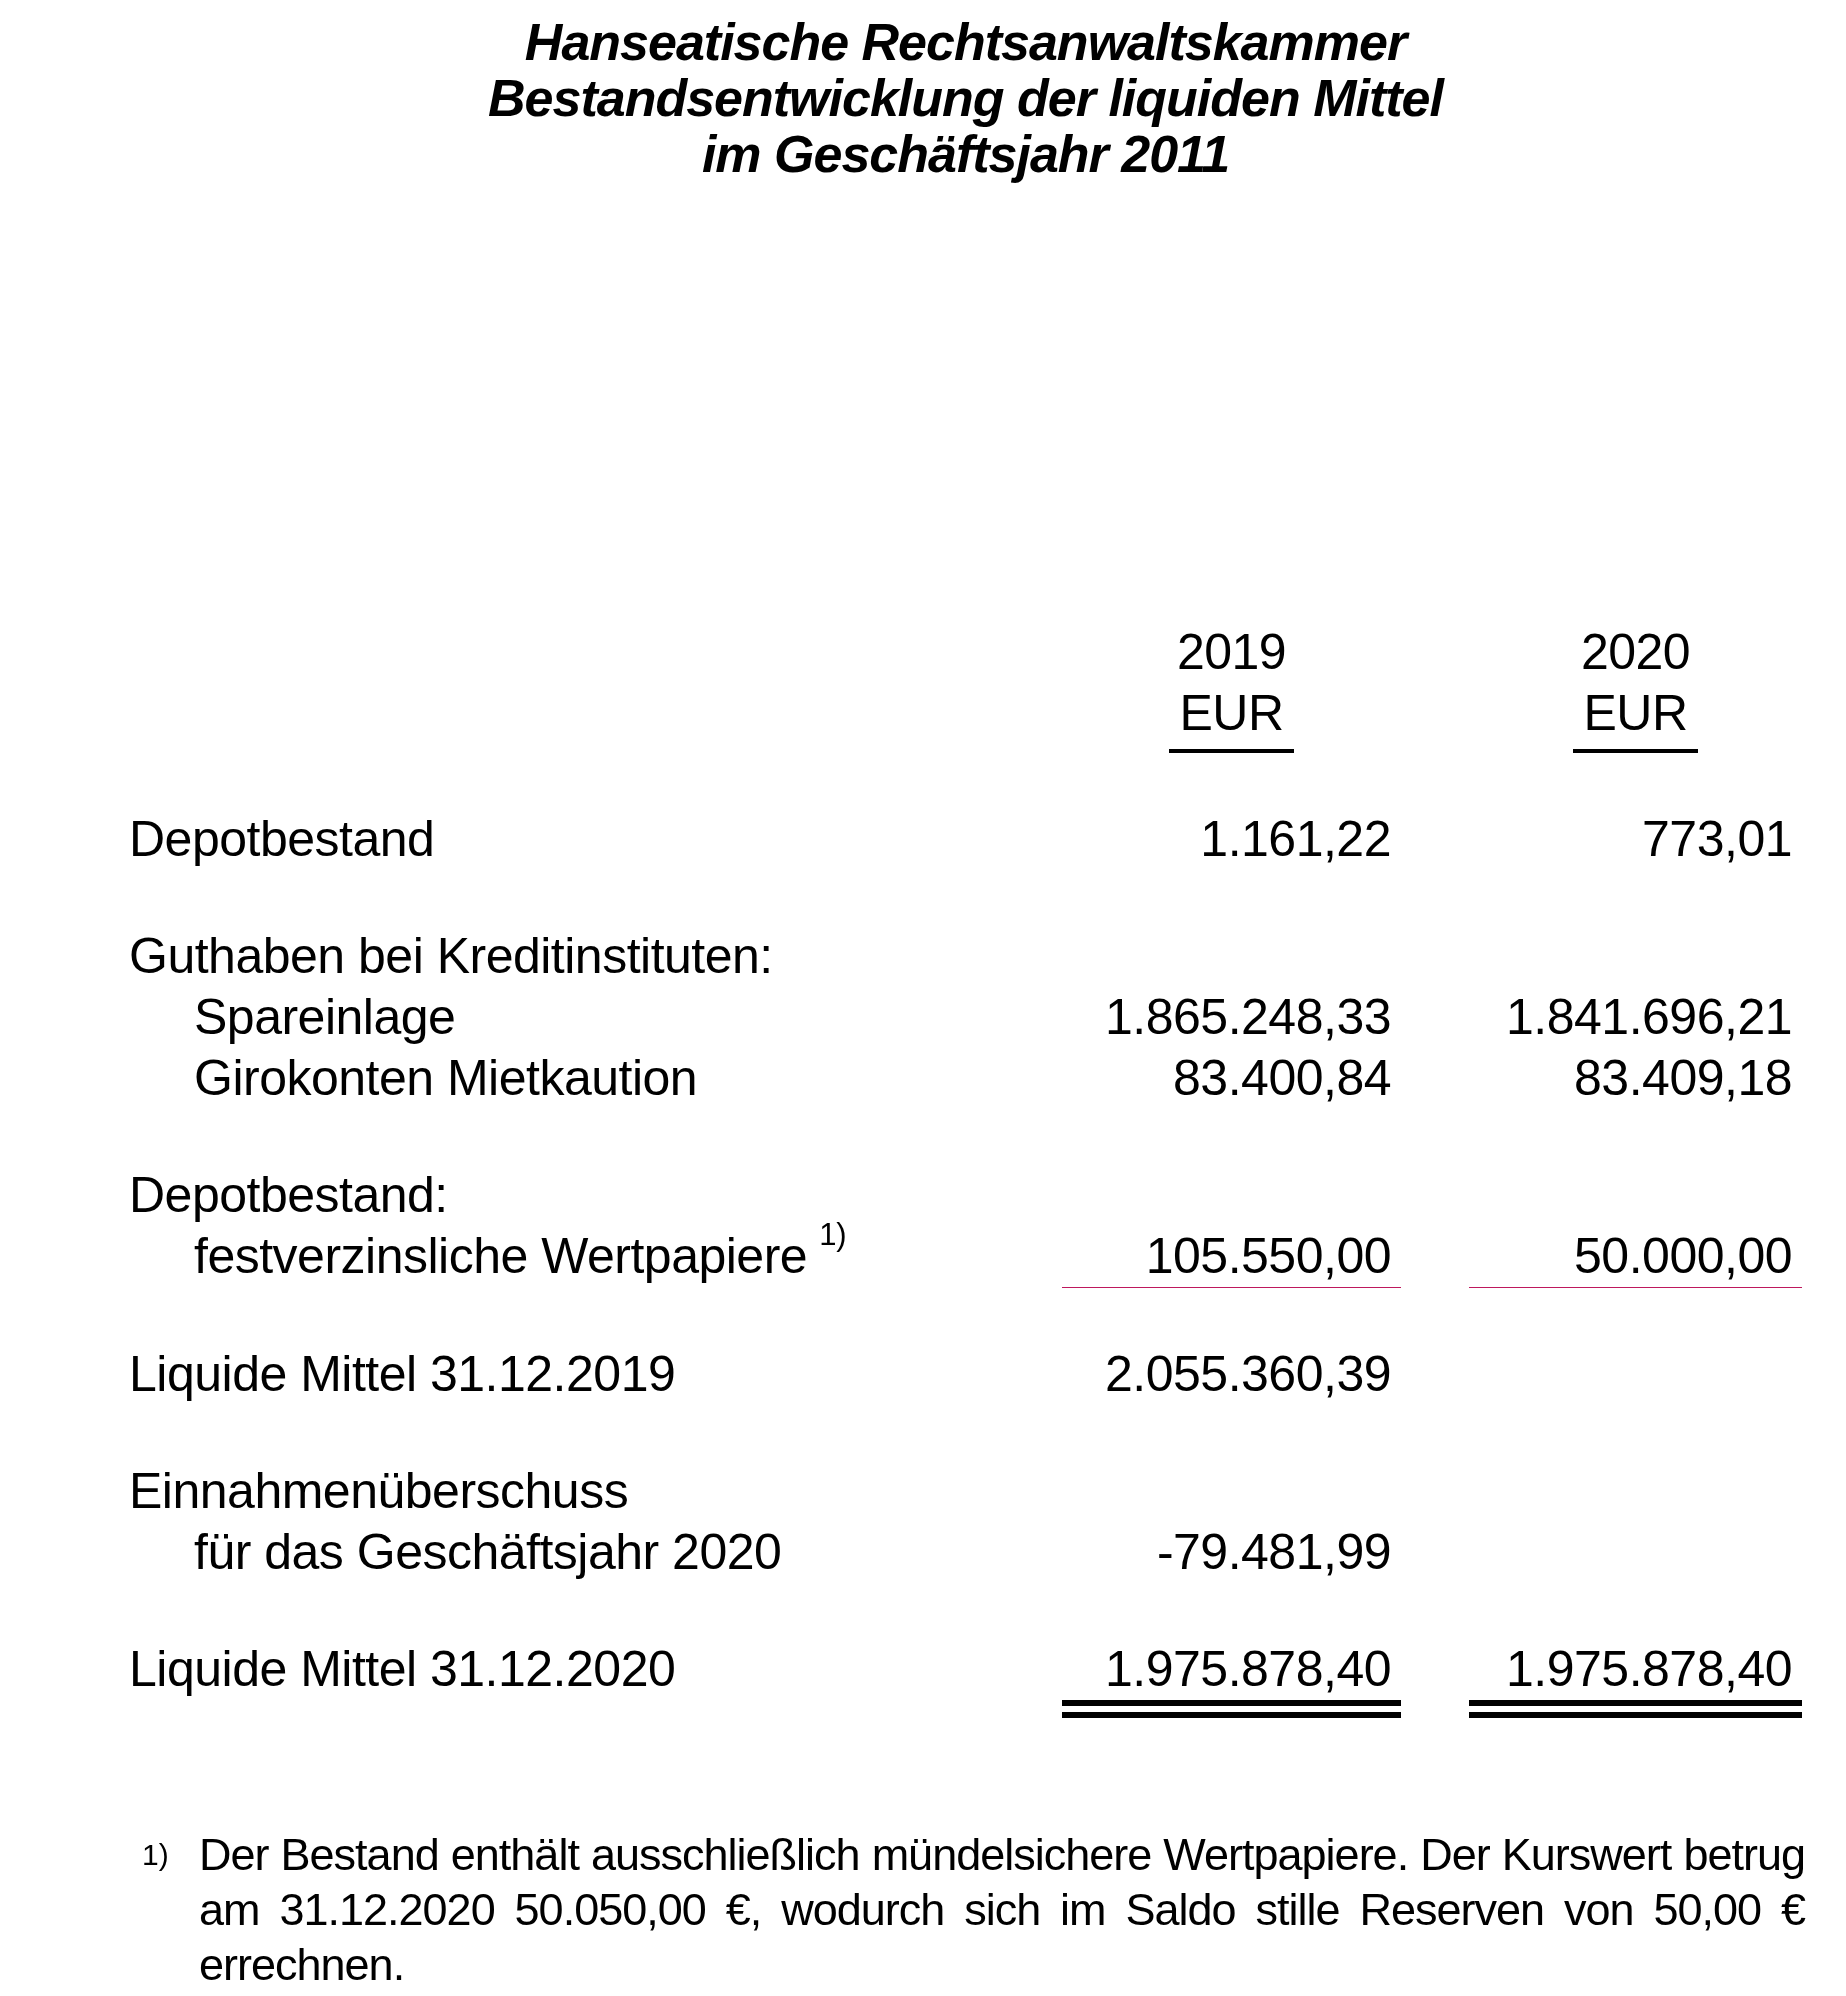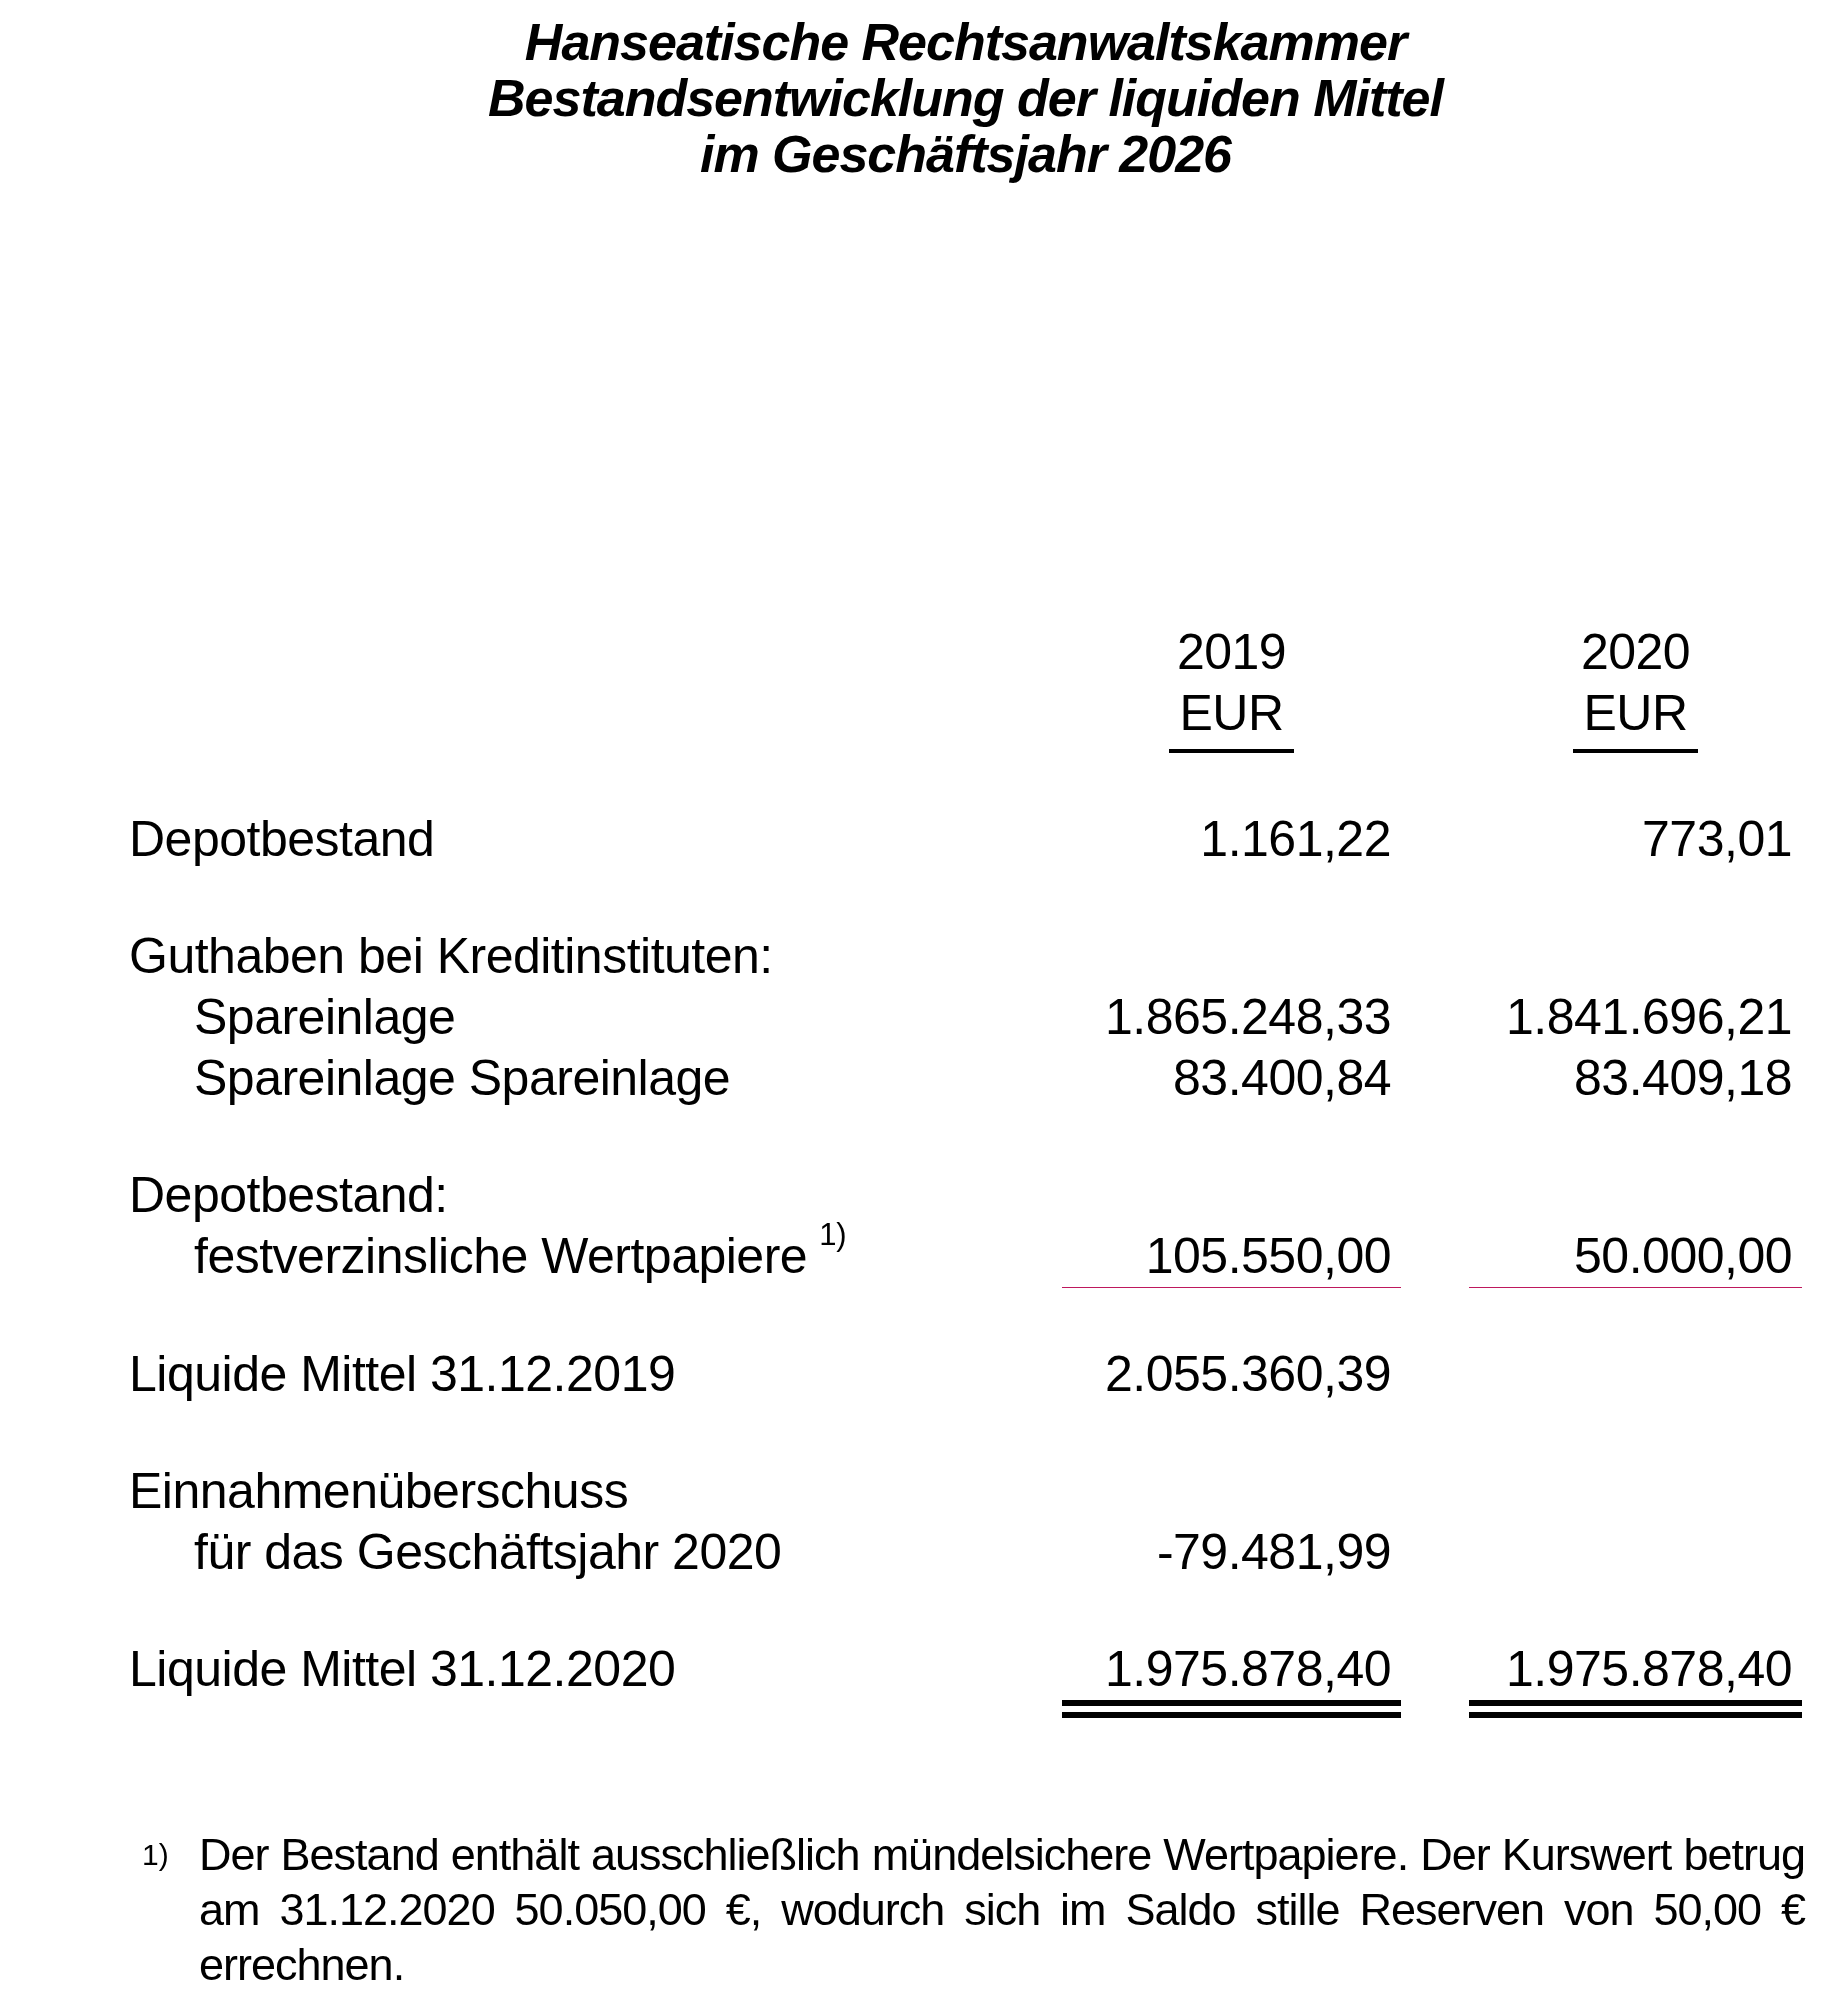--- a/index.html
+++ b/index.html
@@ -55,21 +55,21 @@
   .fn-text { flex:1 1 auto; text-align:justify; text-align-last:left; }
 </style>
 </head>
 <body>
 
 <div>
 
   <div class="doc-title">
     <div>Hanseatische Rechtsanwaltskammer</div>
     <div>Bestandsentwicklung der liquiden Mittel</div>
-    <div>im Geschäftsjahr 2026</div>
+    <div>im Geschäftsjahr 2011</div>
   </div>
 
   <div class="statement">
 
     <div class="row header-row">
       <div class="cell-label"></div>
       <div class="val">
         <div>2019</div>
         <div><span class="eur-underline">EUR</span></div>
       </div>
@@ -95,21 +95,21 @@
       <div class="val v2020"></div>
     </div>
 
     <div class="row">
       <div class="cell-label indent">Spareinlage</div>
       <div class="val">1.865.248,33</div>
       <div class="val v2020">1.841.696,21</div>
     </div>
 
     <div class="row">
-      <div class="cell-label indent">Spareinlage Spareinlage</div>
+      <div class="cell-label indent">Girokonten Mietkaution</div>
       <div class="val">83.400,84</div>
       <div class="val v2020">83.409,18</div>
     </div>
 
     <div class="spacer"></div>
 
     <div class="row">
       <div class="cell-label">Depotbestand:</div>
       <div class="val"></div>
       <div class="val v2020"></div>

